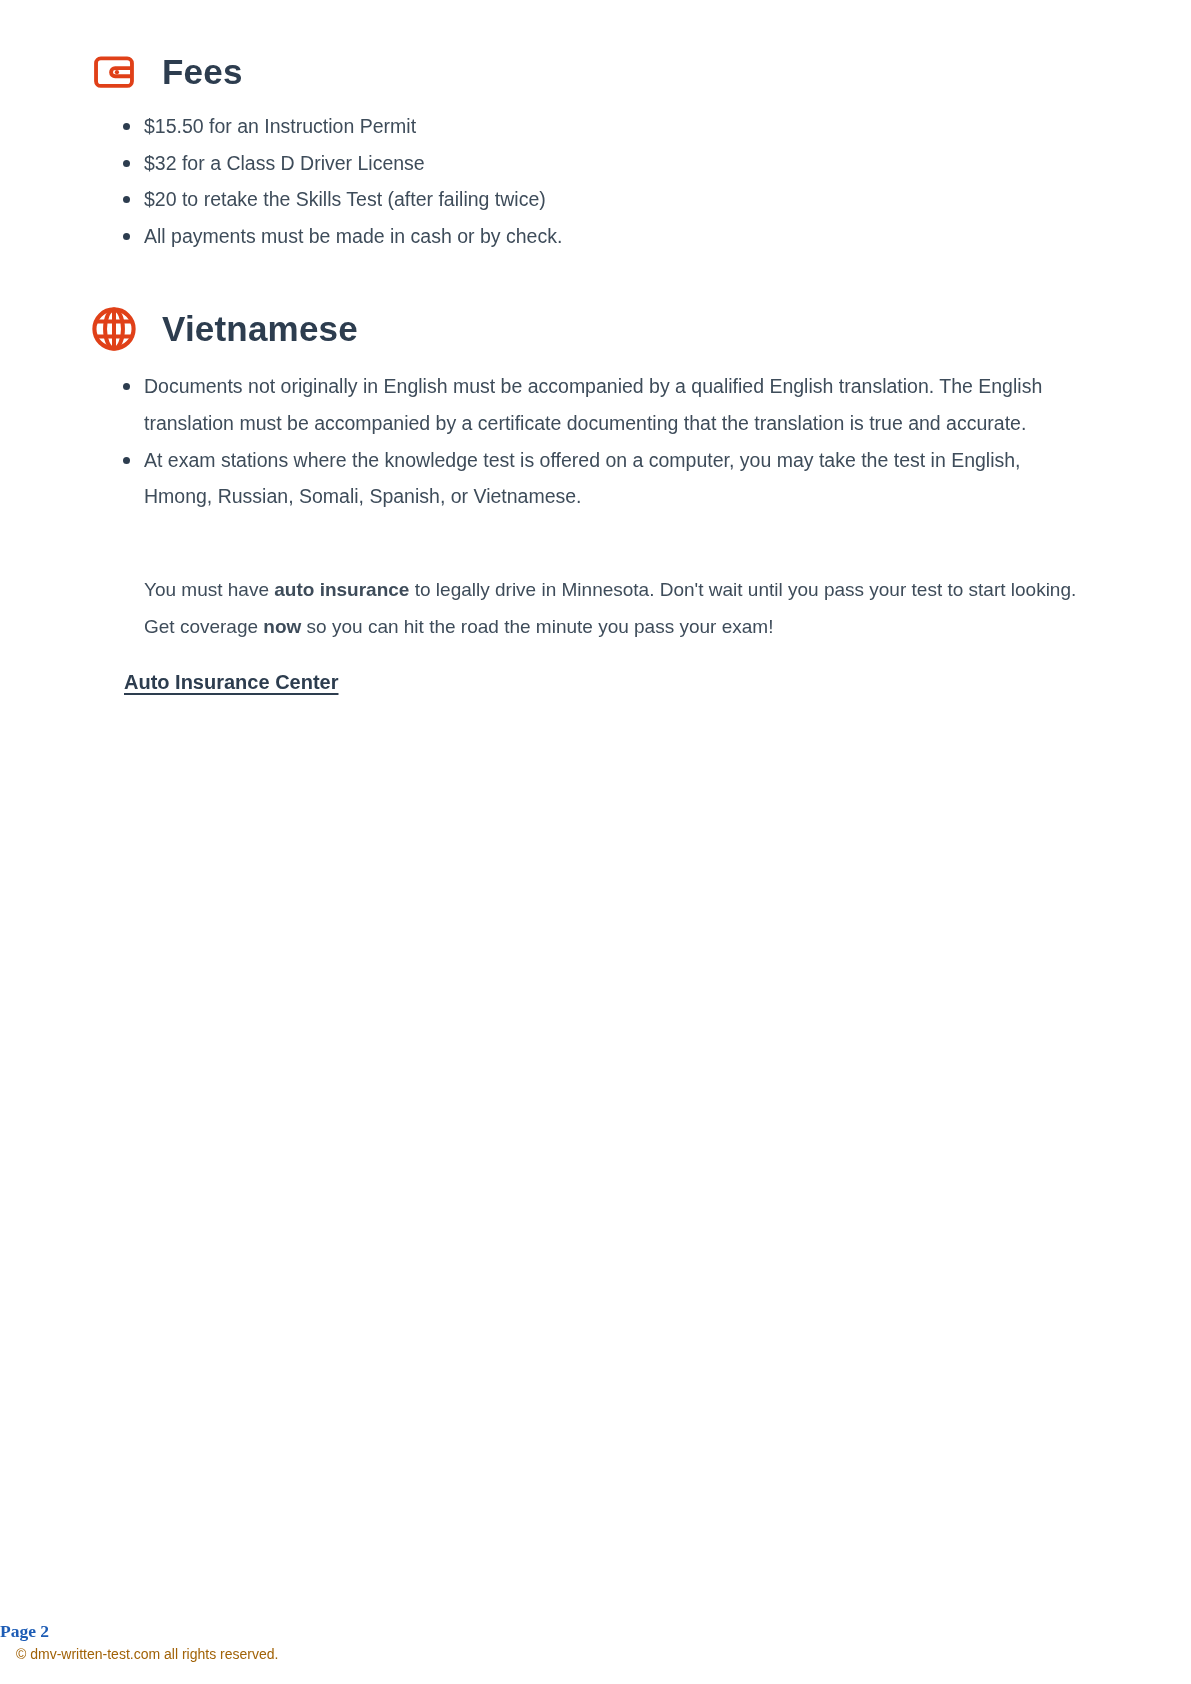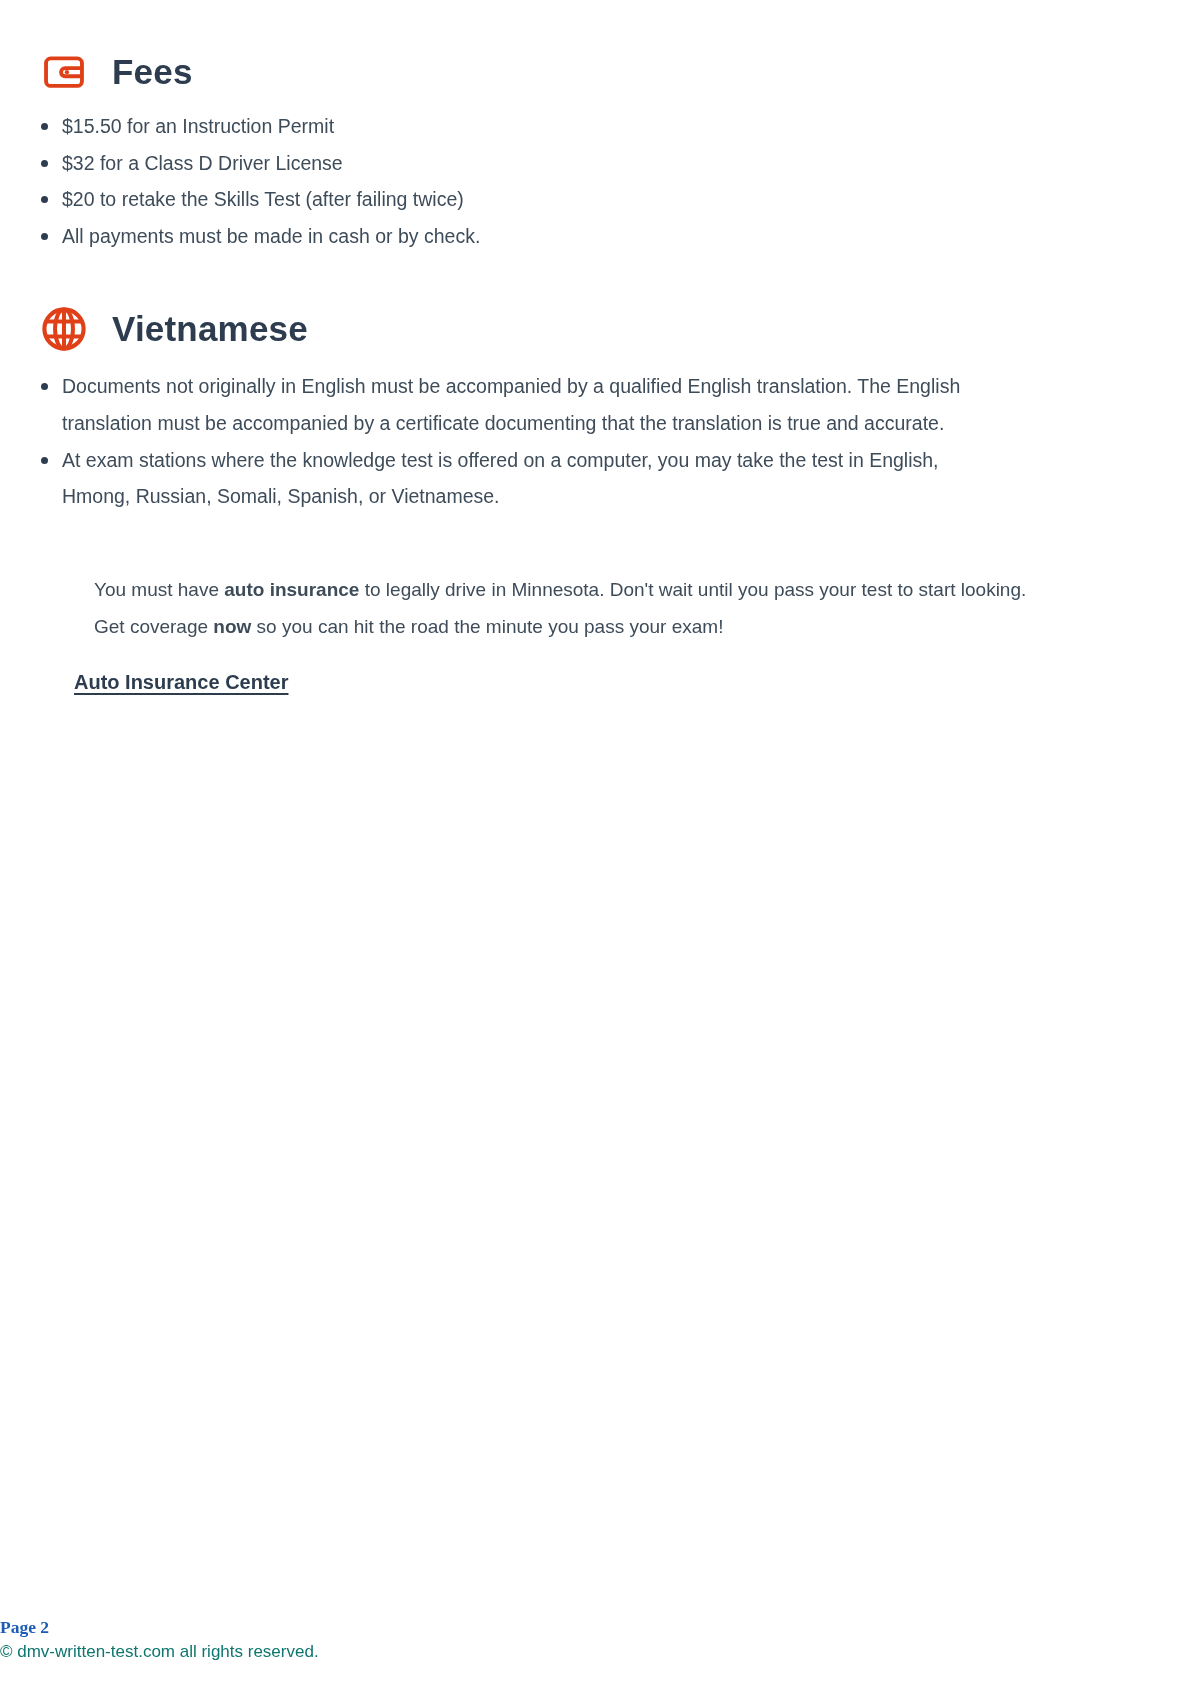--- a/index.html
+++ b/index.html
@@ -6,21 +6,21 @@
   html, body { background: #ffffff; }
   body {
     width: 1191px;
     height: 1684px;
     position: relative;
     font-family: "Liberation Sans", sans-serif;
     color: #3e4c5a;
     overflow: hidden;
   }
   .page {
-    padding: 50px 64px 0 38px;
+    padding: 50px 64px 0 88px;
   }
   .section { margin-bottom: 0; }
   .section-header {
     display: flex;
     align-items: center;
     gap: 22px;
   }
   .icon-slot {
     width: 52px;
     min-width: 52px;
@@ -31,21 +31,21 @@
   .section-title {
     font-size: 35px;
     font-weight: bold;
     color: #2d3d4f;
     letter-spacing: 0.2px;
   }
   
   ul.bullets {
     list-style: none;
     margin-top: 14px;
-    margin-left: 24px;
+    margin-left: 56px;
     max-width: 945px;
     font-size: 19.5px;
     line-height: 36.6px;
   }
   ul.bullets li {
     position: relative;
     padding-left: 0;
   }
   ul.bullets li::before {
     content: "";
@@ -89,22 +89,23 @@
     text-align: left;
   }
   .footer-page {
     font-family: "Liberation Serif", serif;
     font-weight: bold;
     font-size: 17.5px;
     color: #1d5cb5;
   }
   .footer-copyright {
     margin-top: 4px;
-    font-size: 17px;
-    color: #0f766e;
+    font-size: 14px;
+    color: #a16207;
+    margin-left: 16px;
   }
   svg .stroke { stroke: #e04018; fill: none; }
   svg .fill { fill: #e04018; }
 </style>
 </head>
 <body>
 
 <div class="page">
 
   <div class="section section-fees">

